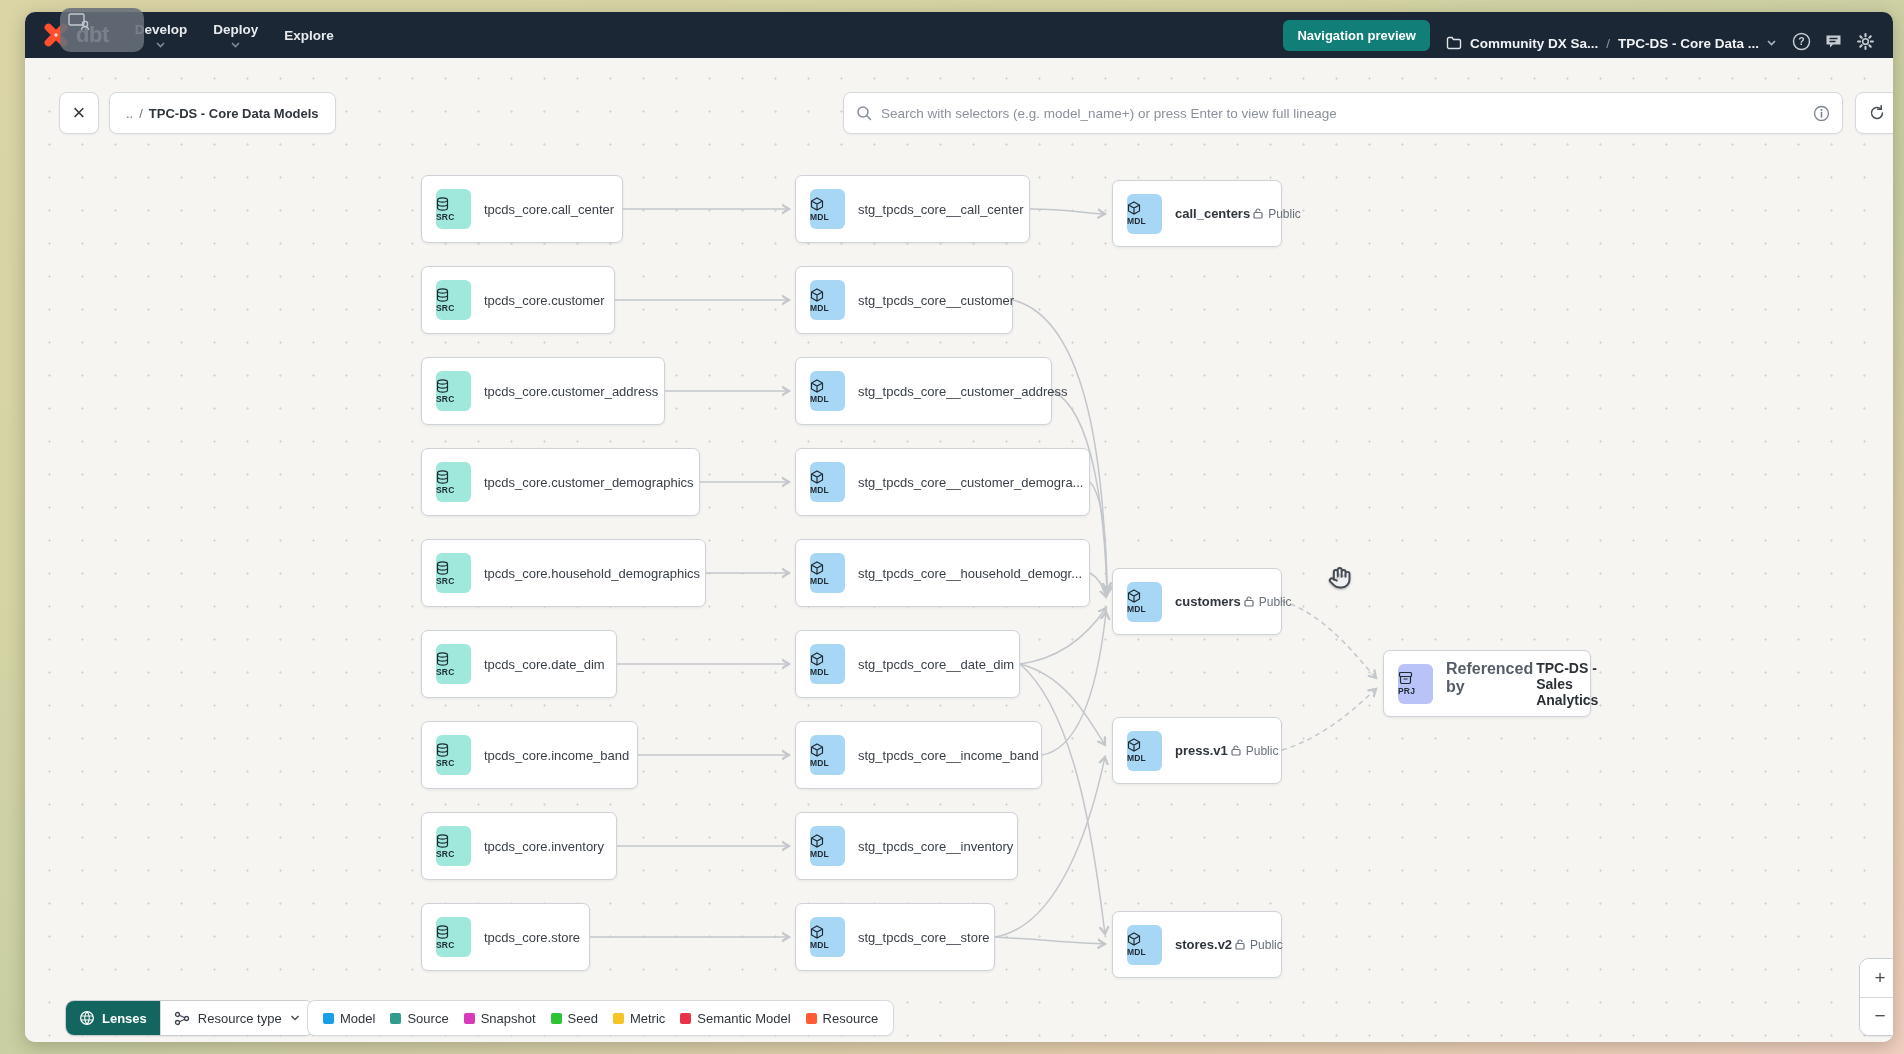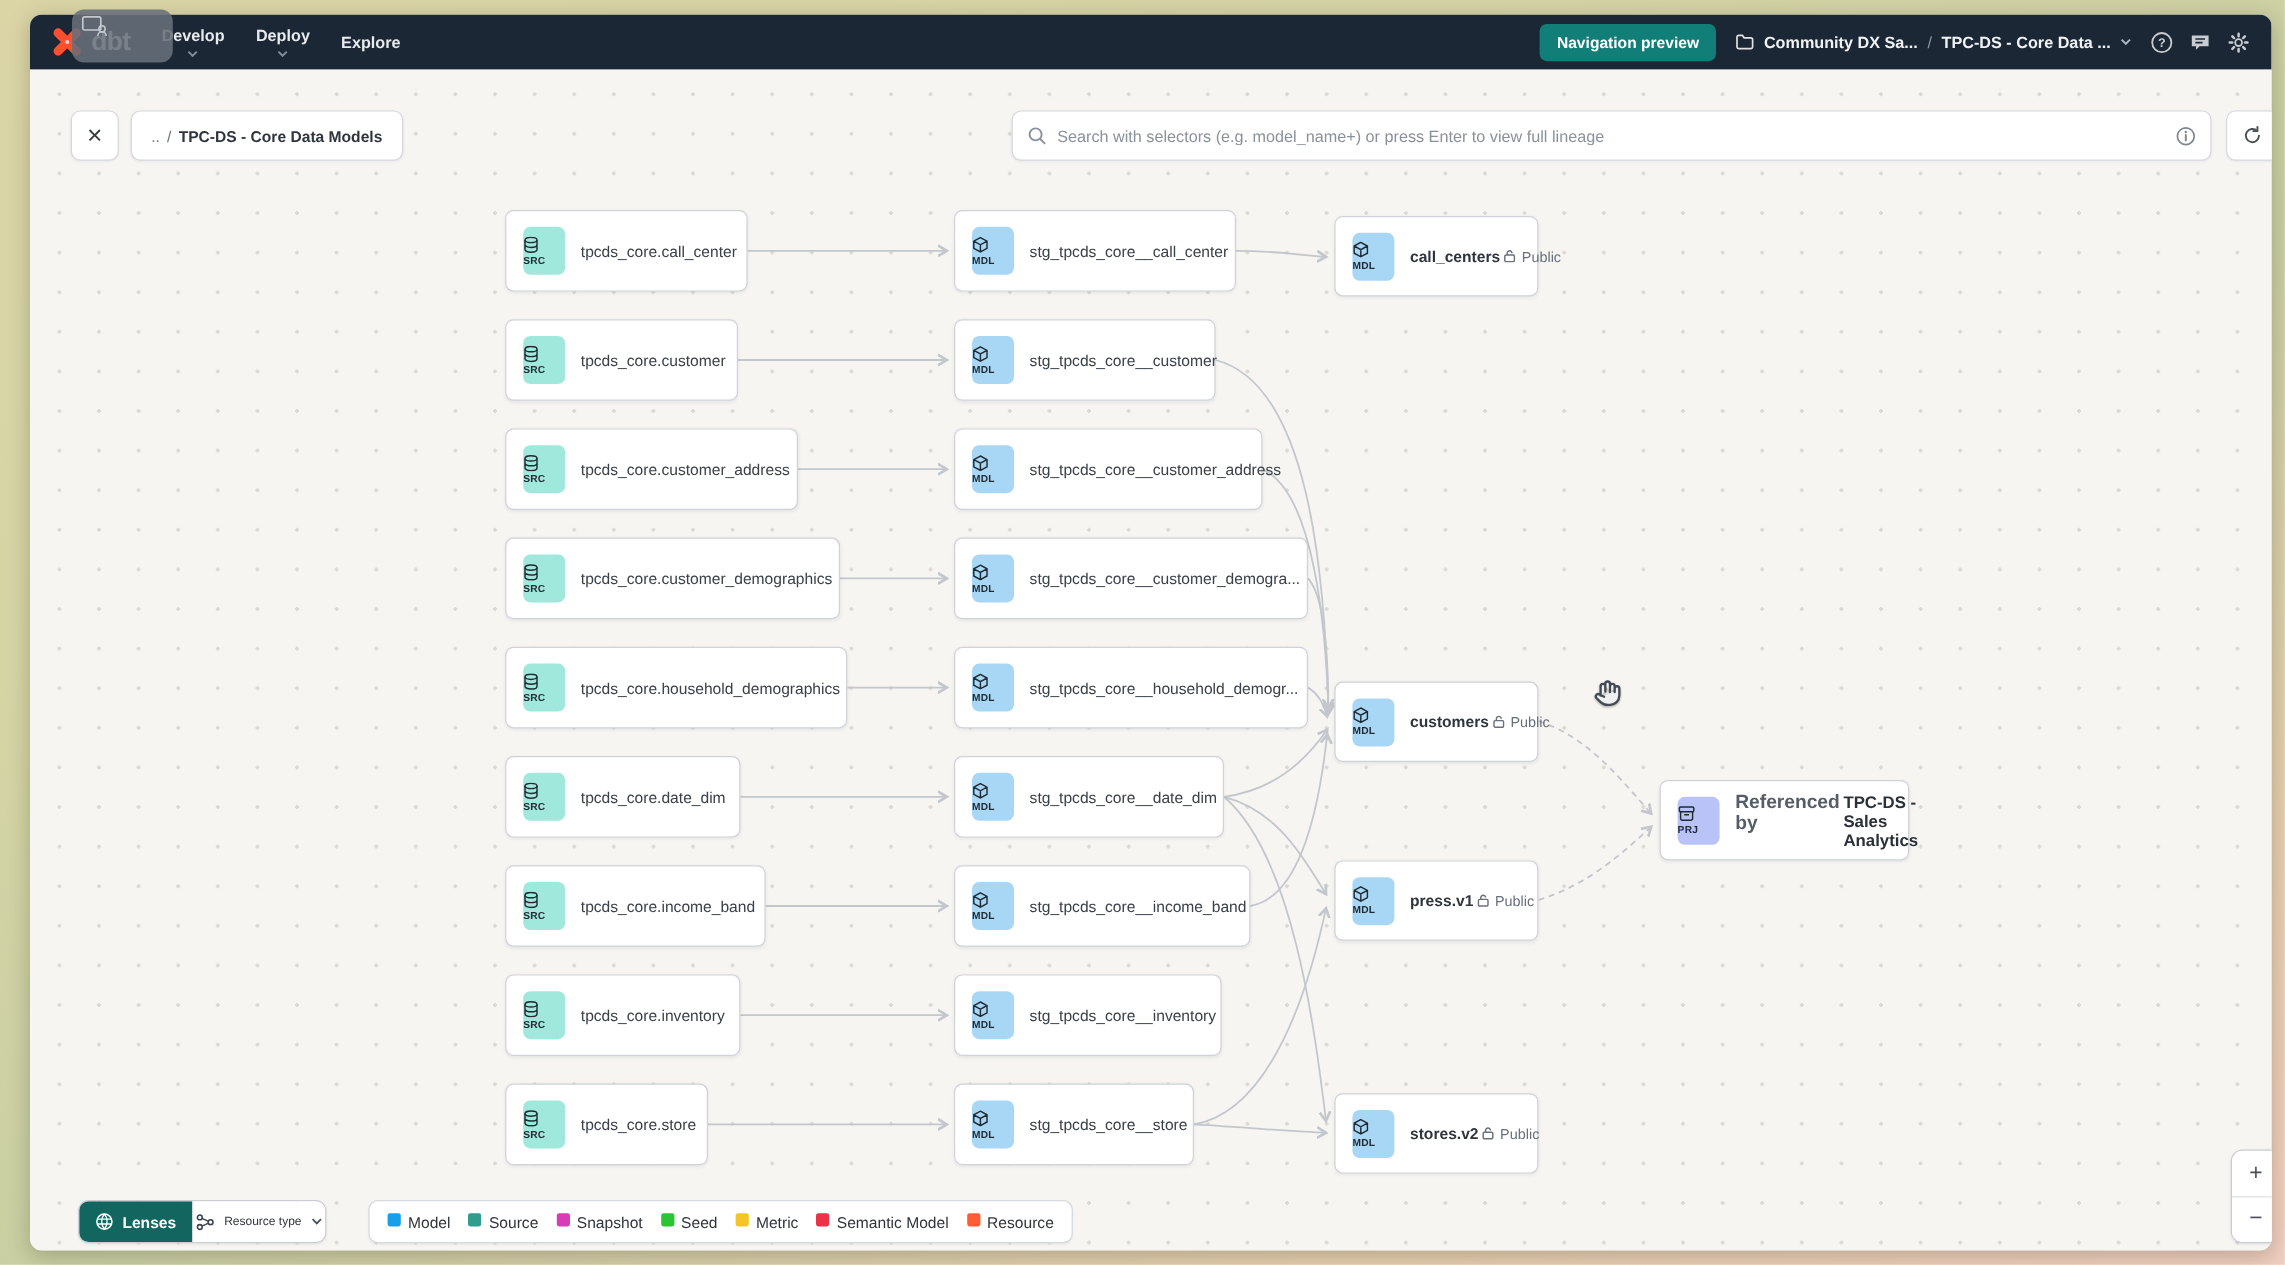--- a/index.html
+++ b/index.html
@@ -19,21 +19,21 @@
 
   
   .navbar {
     position:absolute; left:0; top:0; right:0; height:46px;
     background:#1b2734; display:flex; align-items:center; padding:0 18px; gap:26px;
   }
   .logo { display:flex; align-items:center; gap:7px; }
   .logo-text { color:#fff; font-size:22px; font-weight:700; letter-spacing:-.5px; }
   .nav-item { display:flex; align-items:center; gap:5px; color:#e8ebee; font-size:13.5px; font-weight:700; cursor:pointer;flex-direction:column; }
   .nav-item svg { opacity:.7; }
-  .nav-right { margin-left:auto; display:flex; align-items:center; gap:16px; }
+  .nav-right { margin-left:auto; display:flex; align-items:flex-end; gap:16px; }
   .preview-btn {
     background:#117e78; color:#fff; font-size:13px; font-weight:700;
     border:none; border-radius:6px; padding:8px 14px; cursor:pointer;
   }
   .crumbs { display:flex; align-items:center; gap:8px; color:#f0f2f4; font-size:13.5px; font-weight:700; }
   .crumb-sep { color:#8b96a1; font-weight:400; }
   .nav-icons { display:flex; align-items:center; gap:13px; }
   .nav-icons svg { display:block; }
 
   
@@ -96,29 +96,29 @@
   
   .lens-group {
     position:absolute; left:40px; top:988px; height:36px; display:flex; border-radius:9px;
     border:1px solid #c9cdd2; overflow:hidden; box-shadow:0 1px 2px rgba(16,24,40,.06);
   }
   .lens-btn {
     background:#136660; color:#fff; font-size:13px; font-weight:700; border:none;
     display:flex; align-items:center; gap:7px; padding:0 13px; cursor:pointer;
   }
   .rtype-btn {
-    background:#fff; color:#2f353c; font-size:10px; font-weight:400; border:none; border-left:1px solid #d5d8dc;
-    display:flex; align-items:center; gap:8px; padding:0 2px; cursor:pointer;
+    background:#fff; color:#2f353c; font-size:13px; font-weight:400; border:none; border-left:1px solid #d5d8dc;
+    display:flex; align-items:center; gap:8px; padding:0 13px; cursor:pointer;
   }
   .legend {
     position:absolute; left:282px; top:988px; height:36px; background:#fff;
     border:1px solid #d5d8dc; border-radius:8px; display:flex; align-items:center; gap:15px; padding:0 15px;
     box-shadow:0 1px 2px rgba(16,24,40,.05);
   }
-  .lg-item { display:flex; align-items:flex-start; gap:6px; font-size:13px; color:#2f353c; }
+  .lg-item { display:flex; align-items:center; gap:6px; font-size:13px; color:#2f353c; }
   .lg-swatch { width:11px; height:11px; border-radius:2px; display:inline-block; }
 
   .zoom-ctrl {
     position:absolute; left:1834px; top:946px; width:42px; height:78px; background:#fff;
     border:1px solid #c9cdd2; border-radius:10px; display:flex; flex-direction:column; overflow:hidden;
     box-shadow:0 1px 2px rgba(16,24,40,.06);
   }
   .zoom-btn { flex:1; border:none; background:#fff; font-size:19px; color:#4a5056; cursor:pointer; }
   .zoom-btn:first-child { border-bottom:1px solid #d5d8dc; }
 

